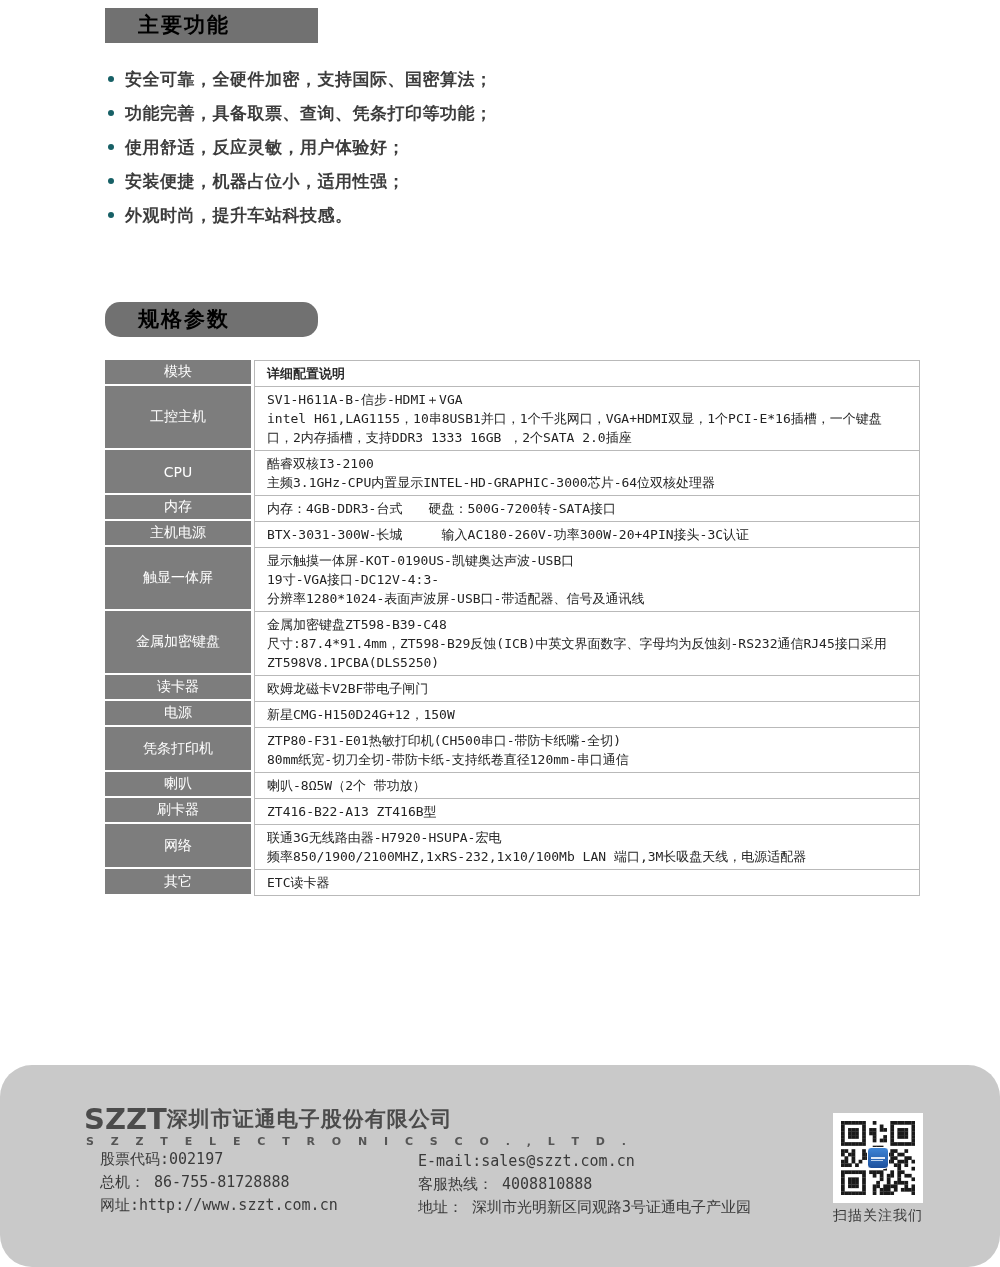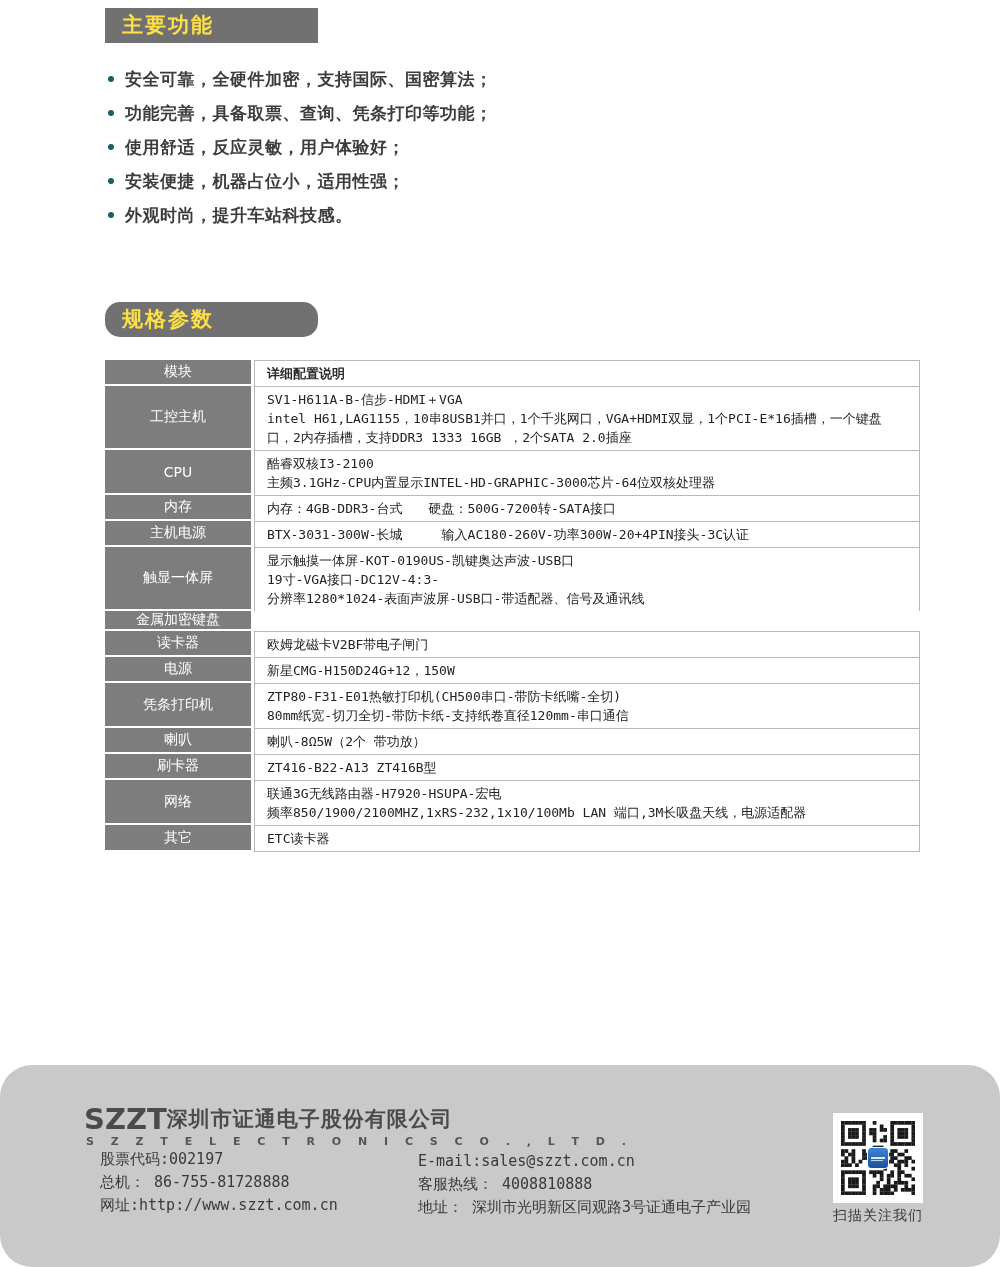--- a/index.html
+++ b/index.html
@@ -10,23 +10,23 @@
     --footer-bg:#c9c9c9;
   }
   html,body{margin:0;padding:0;}
   body{
     width:1000px;height:1267px;position:relative;background:#ffffff;
     font-family:"DejaVu Sans","Liberation Sans",sans-serif;
     overflow:hidden;color:#3c3c3c;
   }
   .title-bar{
     position:absolute;left:105px;width:213px;height:35px;
-    background:var(--bar-bg);color:#fde047;
+    background:var(--bar-bg);color:#000000;
     font-size:21px;font-weight:bold;line-height:35px;
-    padding-left:17px;box-sizing:border-box;letter-spacing:2px;
+    padding-left:33px;box-sizing:border-box;letter-spacing:2px;
   }
   #features-title{top:8px;}
   #specs-title{top:302px;border-radius:15px;}
 
   .features-list{
     position:absolute;left:108px;top:62px;margin:0;padding:0;list-style:none;
   }
   .features-list li{
     display:flex;align-items:center;height:34px;
     font-size:17px;font-weight:bold;color:#3c3c3c;letter-spacing:0.5px;
@@ -161,20 +161,25 @@
     <div class="spec-row">
       <div class="mod">触显一体屏</div>
       <div class="detail">
         <div class="line">显示触摸一体屏-KOT-0190US-凯键奥达声波-USB口</div>
         <div class="line">19寸-VGA接口-DC12V-4:3-</div>
         <div class="line">分辨率1280*1024-表面声波屏-USB口-带适配器、信号及通讯线</div>
       </div>
     </div>
     <div class="spec-row">
       <div class="mod">金属加密键盘</div>
+      <div class="detail">
+        <div class="line">金属加密键盘ZT598-B39-C48</div>
+        <div class="line">尺寸:87.4*91.4mm，ZT598-B29反蚀(ICB)中英文界面数字、字母均为反蚀刻-RS232通信RJ45接口采用</div>
+        <div class="line">ZT598V8.1PCBA(DLS5250)</div>
+      </div>
     </div>
     <div class="spec-row">
       <div class="mod">读卡器</div>
       <div class="detail">
         <div class="line">欧姆龙磁卡V2BF带电子闸门</div>
       </div>
     </div>
     <div class="spec-row">
       <div class="mod">电源</div>
       <div class="detail">

